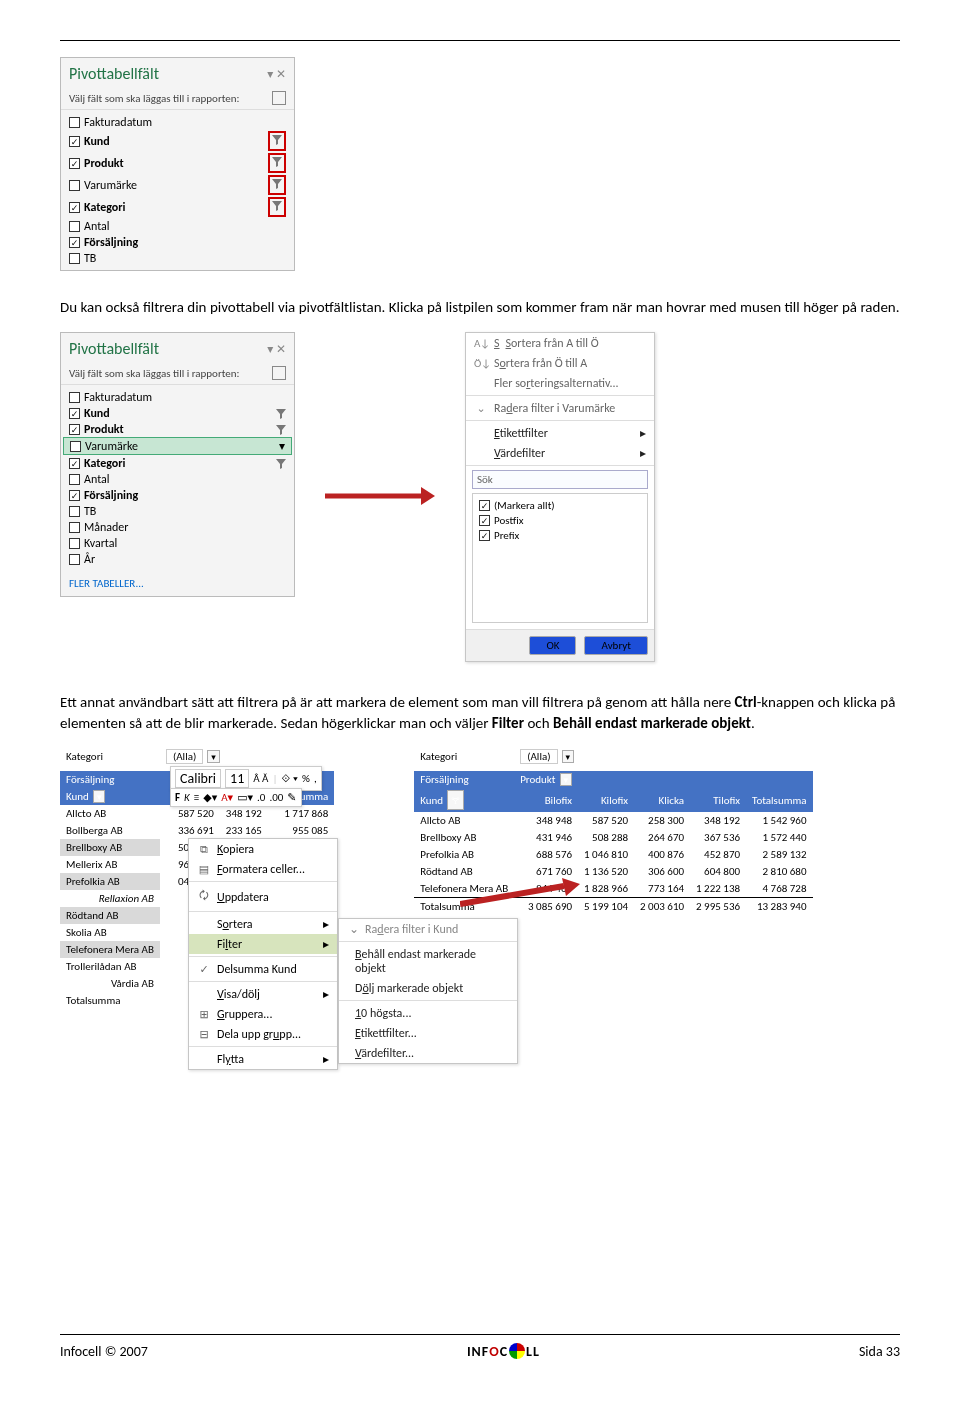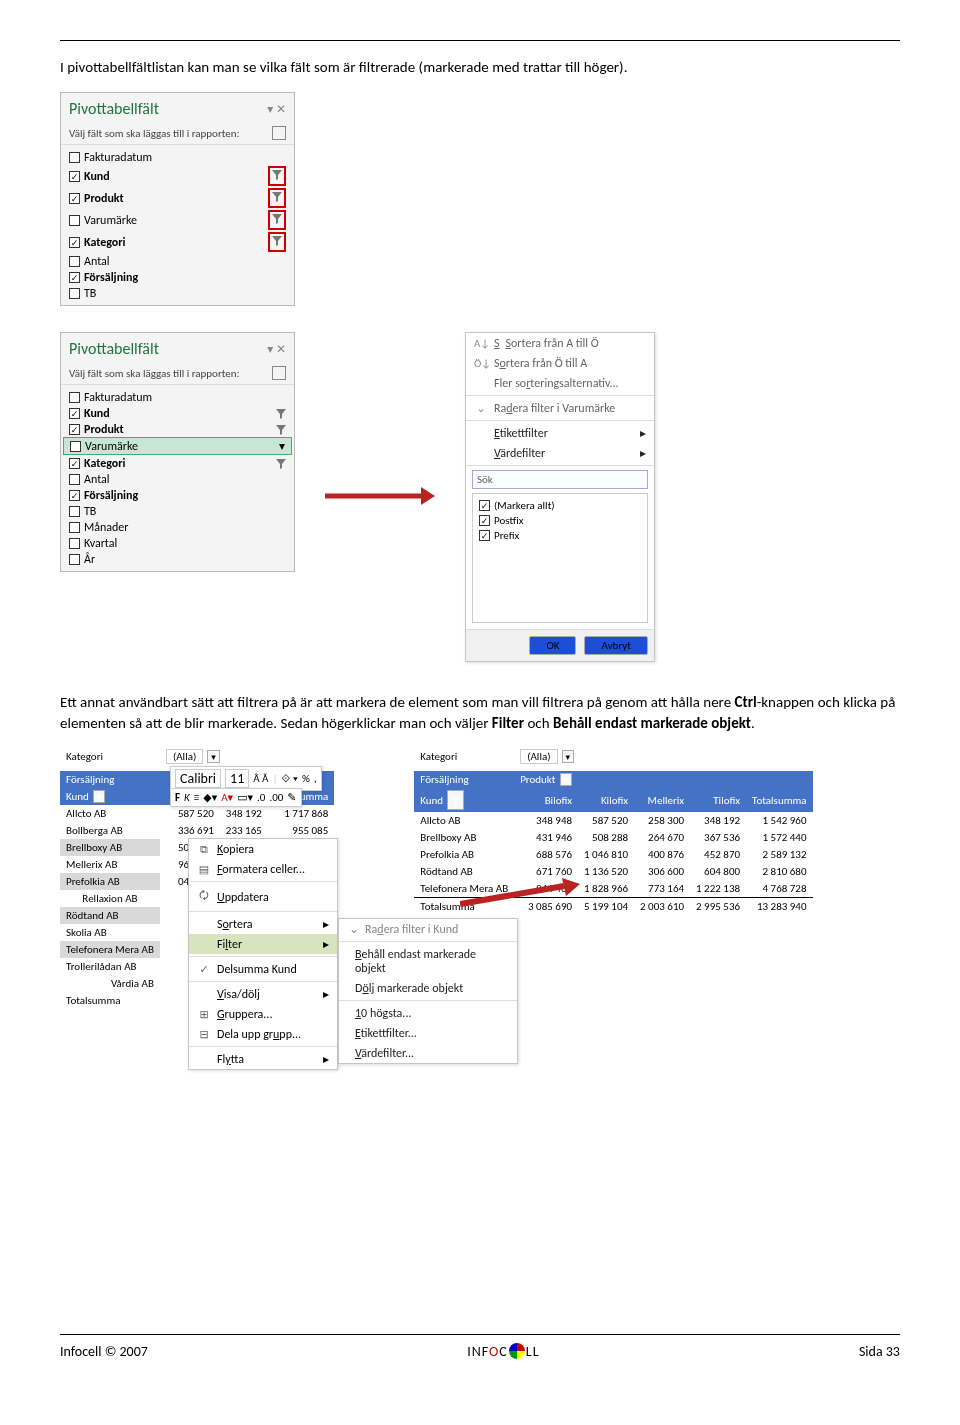--- a/index.html
+++ b/index.html
@@ -60,37 +60,36 @@
   .rcmenu { border:1px solid #c6c6c6; background:#fff; font-size:12px; width:150px; box-shadow:1px 1px 3px rgba(0,0,0,0.15); }
   .rcmenu .it { display:flex; align-items:center; justify-content:space-between; padding:3px 8px; }
   .rcmenu .it .lt { display:flex; gap:6px; align-items:center; }
   .rcmenu .ic { width:14px; text-align:center; color:#666; font-size:11px; }
   .submenu { border:1px solid #c6c6c6; background:#fff; font-size:12px; width:180px; box-shadow:1px 1px 3px rgba(0,0,0,0.15); }
   .submenu .it { padding:3px 10px; display:flex; gap:6px; align-items:center; color:#888; }
   .submenu .it.ok { color:#222; }
   .hlsel { background:#d7e4bd; }
 
   .footer { border-top:1px solid #000; margin:0 60px; padding:8px 0 20px 0; display:flex; justify-content:space-between; align-items:center; font-size:14px; position:absolute; bottom:0; left:0; right:0; }
-  .logo { font-weight:normal; letter-spacing:1px; }
+  .logo { font-weight:bold; letter-spacing:1px; }
   .logo .o1 { color:#c00000; }
   .logo .disk { display:inline-block; width:16px; height:16px; border-radius:50%; background:conic-gradient(#c00 0 90deg,#ff0 90deg 180deg,#090 180deg 270deg,#00c 270deg 360deg); vertical-align:-3px; margin:0 1px; }
 
   .row-flex { display:flex; gap:30px; align-items:flex-start; }
   .u { text-decoration:underline; }
 
   .tbl2 tr.totrow td { border-top:1px solid #000; }
   .tbl2 .brow td:first-child { text-align:left; }
 </style>
 </head>
 <body>
 
 <div class="page">
   <hr class="hr">
 
-  <p class="para">I pivottabellfältlistan kan man se vilka fält som är filtrerade (markerade med trattar till höger).</p>
 
   <div class="pane" style="margin-bottom:26px;">
     <div class="pane-hd">
       <span class="pane-title">Pivottabellfält</span>
       <span class="pane-icons">▾ ✕</span>
     </div>
     <div class="pane-sub">
       <span>Välj fält som ska läggas till i rapporten:</span>
       <span class="gear"></span>
     </div>
@@ -151,20 +150,21 @@
         </div>
         <div class="fieldrow">
           <span class="fieldleft">
             <span class="cb"></span>
             <span>TB</span>
           </span>
         </div>
       </div>
   </div>
 
+  <p class="para">Du kan också filtrera din pivottabell via pivotfältlistan. Klicka på listpilen som kommer fram när man hovrar med musen till höger på raden.</p>
 
   <div class="row-flex" style="margin-bottom:30px;">
     <div class="pane">
       <div class="pane-hd">
         <span class="pane-title">Pivottabellfält</span>
         <span class="pane-icons">▾ ✕</span>
       </div>
       <div class="pane-sub">
         <span>Välj fält som ska läggas till i rapporten:</span>
         <span class="gear"></span>
@@ -240,20 +240,21 @@
               <span>Kvartal</span>
             </span>
           </div>
           <div class="fieldrow">
             <span class="fieldleft">
               <span class="cb"></span>
               <span>År</span>
             </span>
           </div>
         </div>
+      <div class="fler">FLER TABELLER...</div>
     </div>
 
     <div style="align-self:center;">
       <svg width="110" height="22">
           <line x1="0" y1="11" x2="96" y2="11" stroke="#b22" stroke-width="5"></line>
           <polygon points="96,2 110,11 96,20" fill="#b22"></polygon>
         </svg>
     </div>
 
     <div class="ctxmenu">
@@ -382,21 +383,21 @@
               <td>3 280 288</td>
             </tr>
             <tr>
               <td class="sel" style="text-align: left;">Prefolkia AB</td>
               <td></td>
               <td>046 810</td>
               <td>452 870</td>
               <td>2 487 120</td>
             </tr>
             <tr>
-              <td style="text-align: center;">Rellaxion AB</td>
+              <td style="text-align: right; font-style: italic;">Rellaxion AB</td>
               <td></td>
               <td></td>
               <td></td>
               <td></td>
             </tr>
             <tr>
               <td class="sel" style="text-align: left;">Rödtand AB</td>
               <td></td>
               <td></td>
               <td></td>
@@ -585,21 +586,21 @@
               <td style="text-align:left;"><span>Produkt</span><span class="dd">▾</span></td>
               <td></td>
               <td></td>
               <td></td>
               <td></td>
             </tr>
         <tr class="hdr">
               <td><span>Kund</span><span class="dd">🝖</span></td>
           <td>Bilofix</td>
               <td>Kilofix</td>
-              <td>Mellerix</td>
+              <td>Klicka</td>
               <td>Tilofix</td>
               <td>Totalsumma</td>
         </tr>
         </tbody>
           <tbody id="rtrows">
             <tr class="brow">
               <td>Allcto AB</td>
               <td>348 948</td>
               <td>587 520</td>
               <td>258 300</td>

